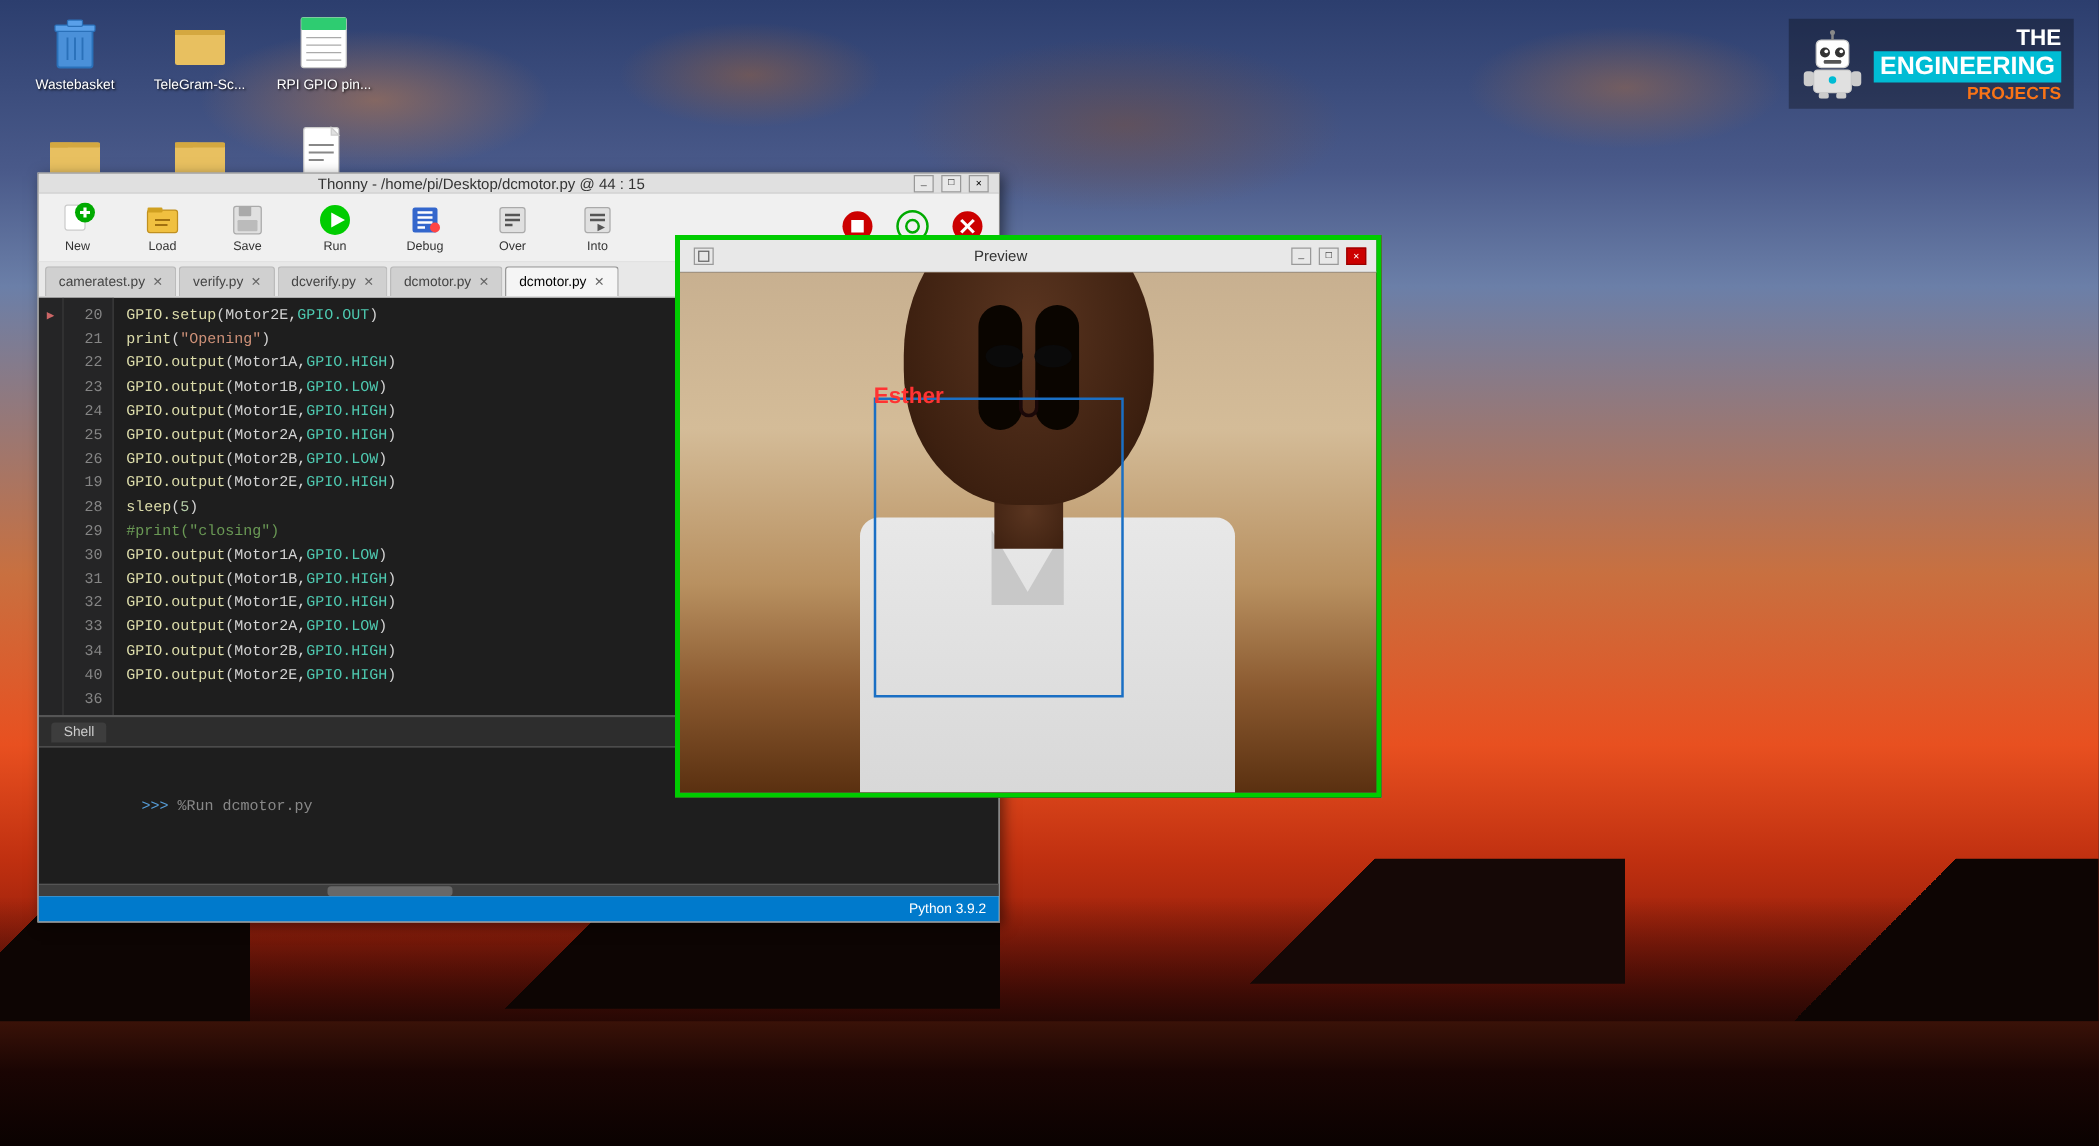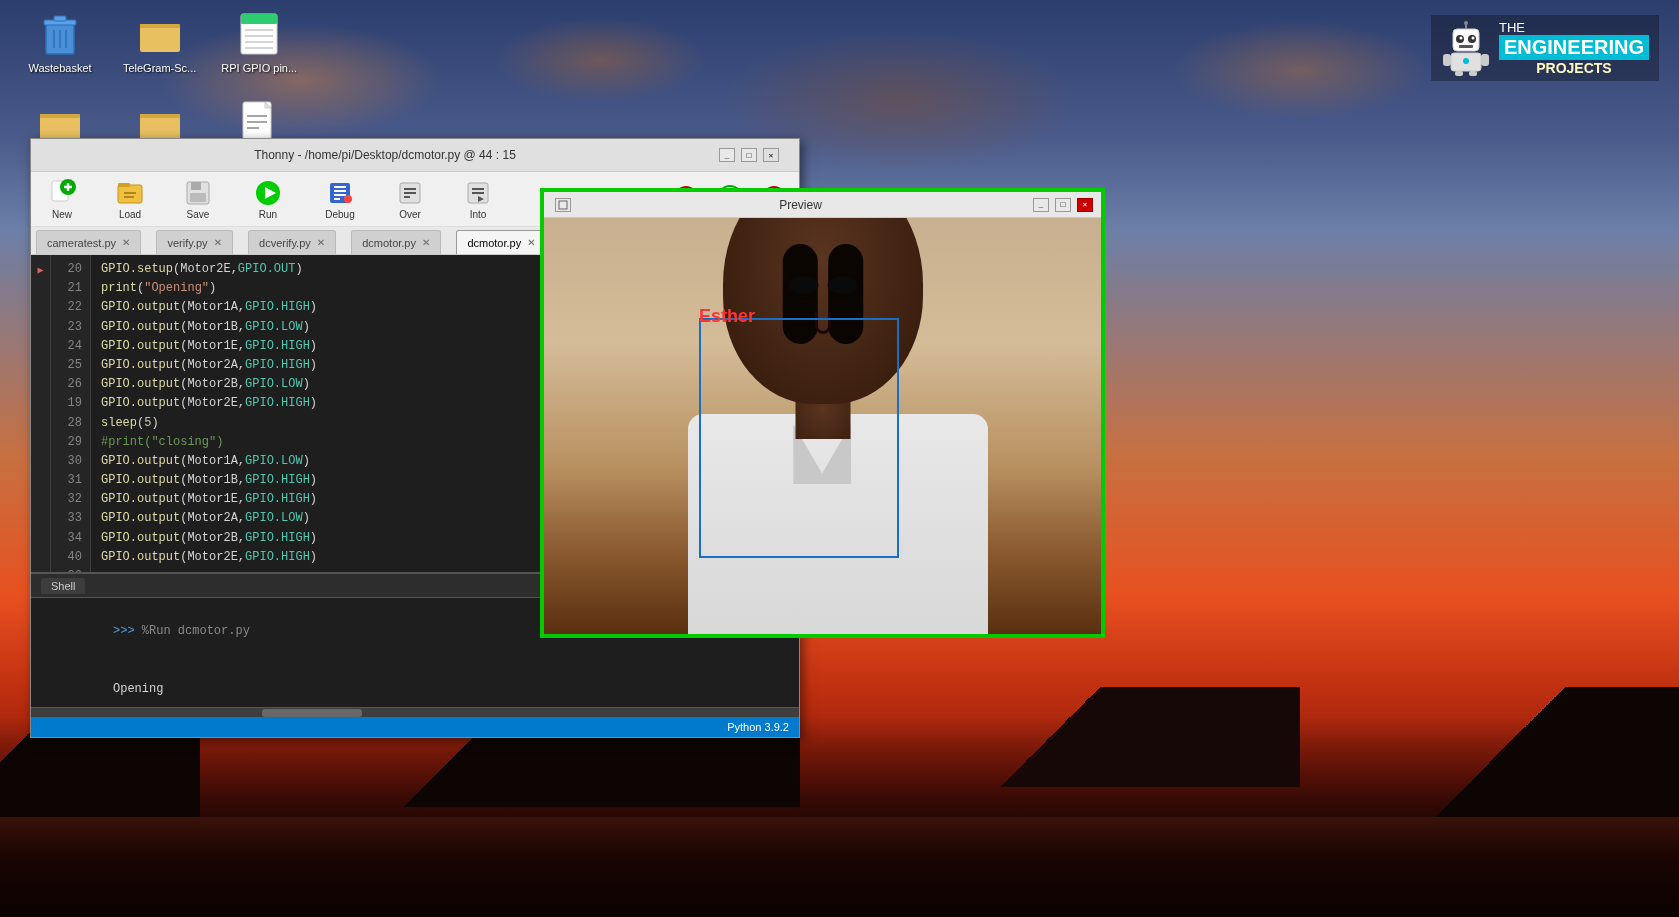--- a/index.html
+++ b/index.html
@@ -123,61 +123,62 @@
       width: 50px;
       height: 55px;
       margin-right: 8px;
     }
     .eng-logo-text {
       display: flex;
       flex-direction: column;
     }
     .eng-logo-the {
       color: white;
-      font-size: 13px;
+      font-size: 18px;
       font-family: Arial, sans-serif;
-      font-weight: normal;
+      font-weight: bold;
+      text-align: right;
     }
     .eng-logo-engineering {
       background: #00bcd4;
       color: white;
       font-size: 20px;
       font-family: Arial, sans-serif;
       font-weight: bold;
       padding: 1px 5px;
     }
     .eng-logo-projects {
-      color: #fef9c3;
+      color: #f97316;
       font-size: 14px;
       font-family: Arial, sans-serif;
       font-weight: bold;
-      text-align: center;
+      text-align: right;
     }
 
     
     .thonny-window {
       position: absolute;
       top: 138px;
       left: 30px;
       width: 770px;
       height: 600px;
       background: #f0f0f0;
       border: 1px solid #888;
       box-shadow: 3px 3px 10px rgba(0,0,0,0.5);
       display: flex;
       flex-direction: column;
     }
 
     
     .title-bar {
       background: #e0e0e0;
-      height: 33px;
-      display: flex;
-      align-items: center;
-      padding: 0 20px;
+      height: 16px;
+      display: flex;
+      align-items: center;
+      padding: 0 8px;
       border-bottom: 1px solid #ccc;
       flex-shrink: 0;
     }
     .win-controls-right {
       display: flex;
       gap: 6px;
       margin-left: auto;
     }
     .win-btn {
       width: 16px;
@@ -237,21 +238,21 @@
       height: 24px;
       padding: 0 10px;
       background: #d0d0d0;
       border: 1px solid #bbb;
       border-bottom: none;
       display: flex;
       align-items: center;
       font-size: 11px;
       font-family: sans-serif;
       cursor: pointer;
-      margin-right: 15px;
+      margin-right: 2px;
       color: #444;
       border-radius: 3px 3px 0 0;
     }
     .tab.active {
       background: #f5f5f5;
       color: #000;
       border-color: #999;
     }
     .tab-close {
       margin-left: 6px;
@@ -298,20 +299,21 @@
     .const { color: #4ec9b0; }
 
     
     .shell-area {
       height: 145px;
       background: #1e1e1e;
       border-top: 2px solid #555;
       flex-shrink: 0;
       display: flex;
       flex-direction: column;
+      gap: 14px;
     }
     .shell-tab {
       background: #2d2d2d;
       height: 24px;
       display: flex;
       align-items: center;
       padding: 0 10px;
       border-bottom: 1px solid #555;
     }
     .shell-tab-label {

